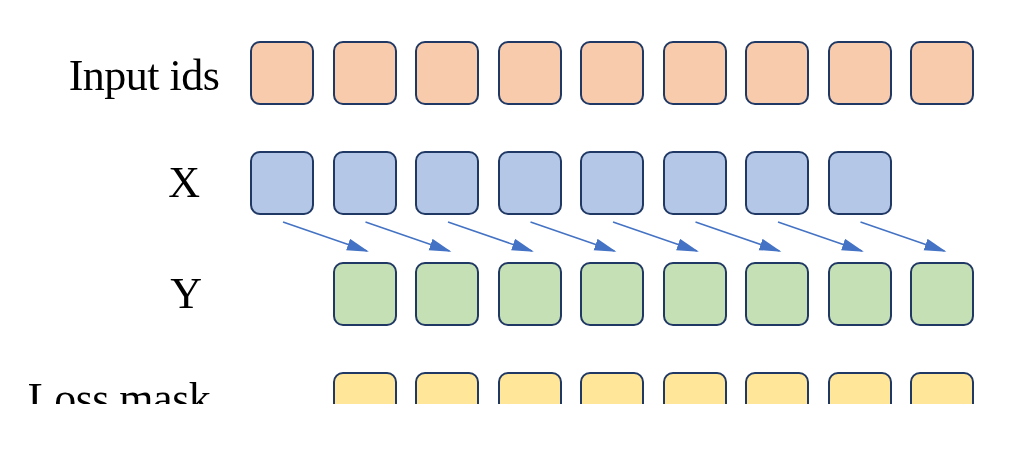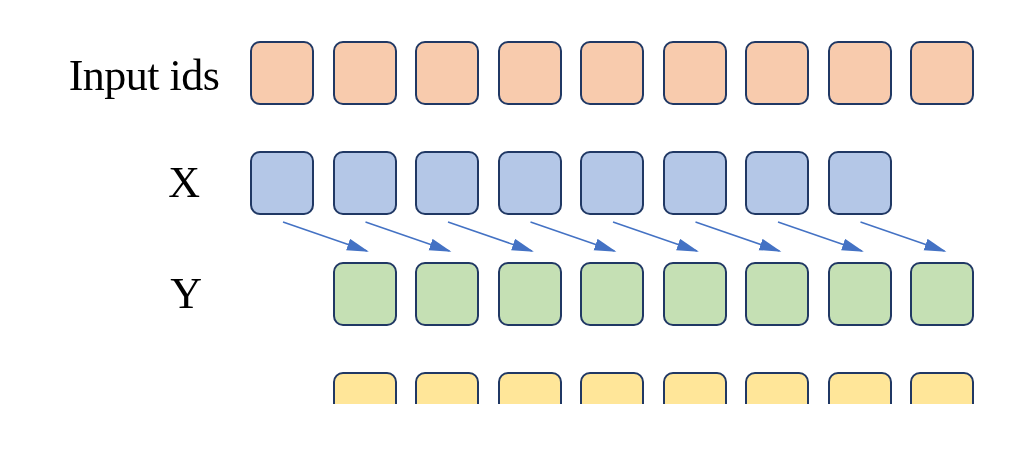--- a/index.html
+++ b/index.html
@@ -44,20 +44,21 @@
   }
 </style>
 </head>
 <body>
 
 <div class="canvas" style="width: 1030px; height: 404px; background: rgb(255, 255, 255);">
 
   <div class="row-label" style="left: 144px; top: 76px; color: rgb(0, 0, 0);">Input ids</div>
   <div class="row-label" style="left: 184px; top: 183px; color: rgb(0, 0, 0);">X</div>
   <div class="row-label" style="left: 186px; top: 294px; color: rgb(0, 0, 0);">Y</div>
+  <div class="row-label" style="left: 119px; top: 399px; color: rgb(0, 0, 0);">Loss mask</div>
 
   <div id="squares-layer">
       <div class="token-box" style="left: 250px; top: 41px; width: 64px; height: 64px; background: rgb(248, 203, 173); border-width: 2.5px; border-color: rgb(32, 56, 100); border-radius: 10px;"></div>
       <div class="token-box" style="left: 332.5px; top: 41px; width: 64px; height: 64px; background: rgb(248, 203, 173); border-width: 2.5px; border-color: rgb(32, 56, 100); border-radius: 10px;"></div>
       <div class="token-box" style="left: 415px; top: 41px; width: 64px; height: 64px; background: rgb(248, 203, 173); border-width: 2.5px; border-color: rgb(32, 56, 100); border-radius: 10px;"></div>
       <div class="token-box" style="left: 497.5px; top: 41px; width: 64px; height: 64px; background: rgb(248, 203, 173); border-width: 2.5px; border-color: rgb(32, 56, 100); border-radius: 10px;"></div>
       <div class="token-box" style="left: 580px; top: 41px; width: 64px; height: 64px; background: rgb(248, 203, 173); border-width: 2.5px; border-color: rgb(32, 56, 100); border-radius: 10px;"></div>
       <div class="token-box" style="left: 662.5px; top: 41px; width: 64px; height: 64px; background: rgb(248, 203, 173); border-width: 2.5px; border-color: rgb(32, 56, 100); border-radius: 10px;"></div>
       <div class="token-box" style="left: 745px; top: 41px; width: 64px; height: 64px; background: rgb(248, 203, 173); border-width: 2.5px; border-color: rgb(32, 56, 100); border-radius: 10px;"></div>
       <div class="token-box" style="left: 827.5px; top: 41px; width: 64px; height: 64px; background: rgb(248, 203, 173); border-width: 2.5px; border-color: rgb(32, 56, 100); border-radius: 10px;"></div>

